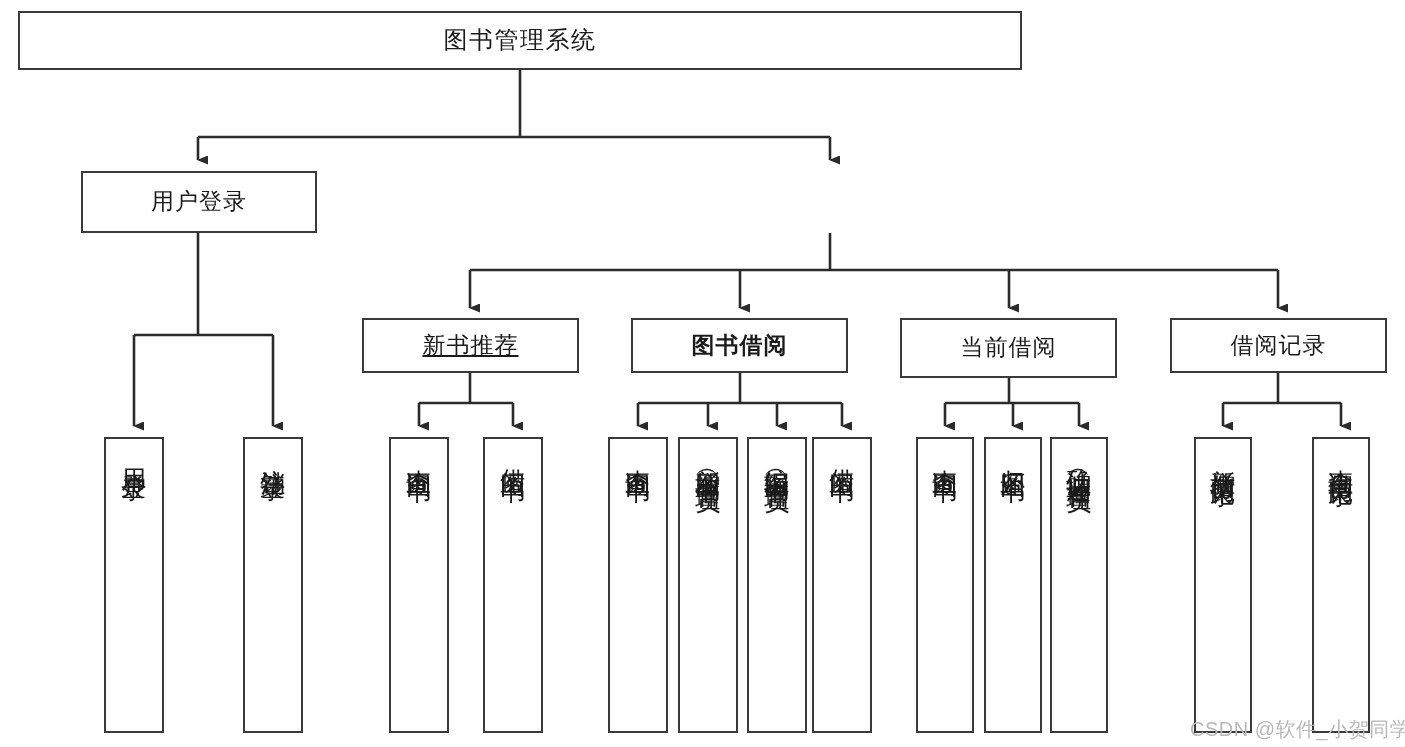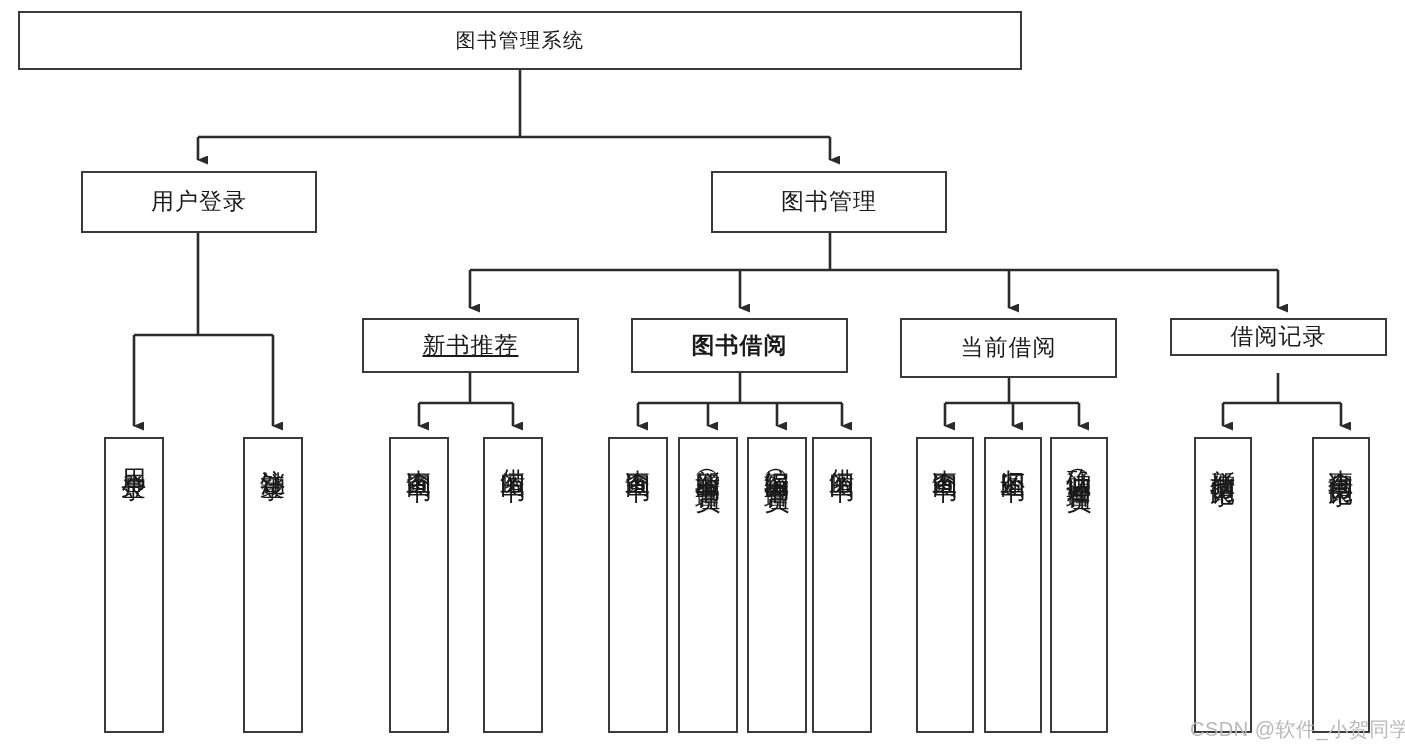--- a/index.html
+++ b/index.html
@@ -41,21 +41,21 @@
     text-align: center;
     line-height: 1.18;
     white-space: pre-line;
   }
   
   .node.horiz .node-label {
     font-size: 23px;
     letter-spacing: 1px;
   }
   .node.root .node-label {
-    font-size: 20px;
+    font-size: 24px;
     letter-spacing: 1.5px;
   }
   
   .node.vert {
     padding: 10px 0 0 0;
     align-items: flex-start;
     justify-content: center;
   }
   .node.vert .node-label {
     writing-mode: vertical-rl;
@@ -129,34 +129,31 @@
     </g>
   </svg>
 
   <div class="node horiz root" style="left:18px; top:11px; width:1004px; height:59px;">
     <span class="node-label">图书管理系统</span>
   </div>
 
   <div class="node horiz" style="left:81px; top:171px; width:236px; height:62px;">
     <span class="node-label">用户登录</span>
   </div>
-  <div class="node horiz" style="left:711px; top:171px; width:236px; height:62px;">
-    <span class="node-label">图书管理</span>
-  </div>
 
   <div class="node horiz" style="left:362px; top:318px; width:217px; height:55px;text-decoration:underline;">
     <span class="node-label">新书推荐</span>
   </div>
   <div class="node horiz" style="left:631px; top:318px; width:217px; height:55px;font-weight:bold;">
     <span class="node-label">图书借阅</span>
   </div>
   <div class="node horiz" style="left:900px; top:318px; width:217px; height:60px;">
     <span class="node-label">当前借阅</span>
   </div>
-  <div class="node horiz" style="left:1170px; top:318px; width:217px; height:38px;">
+  <div class="node horiz" style="left:1170px; top:318px; width:217px; height:55px;">
     <span class="node-label">借阅记录</span>
   </div>
 
   <div class="node vert" style="left:104px; top:437px; width:60px; height:296px;">
     <span class="node-label">用户登录</span>
   </div>
   <div class="node vert" style="left:243px; top:437px; width:60px; height:296px;">
     <span class="node-label">注销登录</span>
   </div>
 

